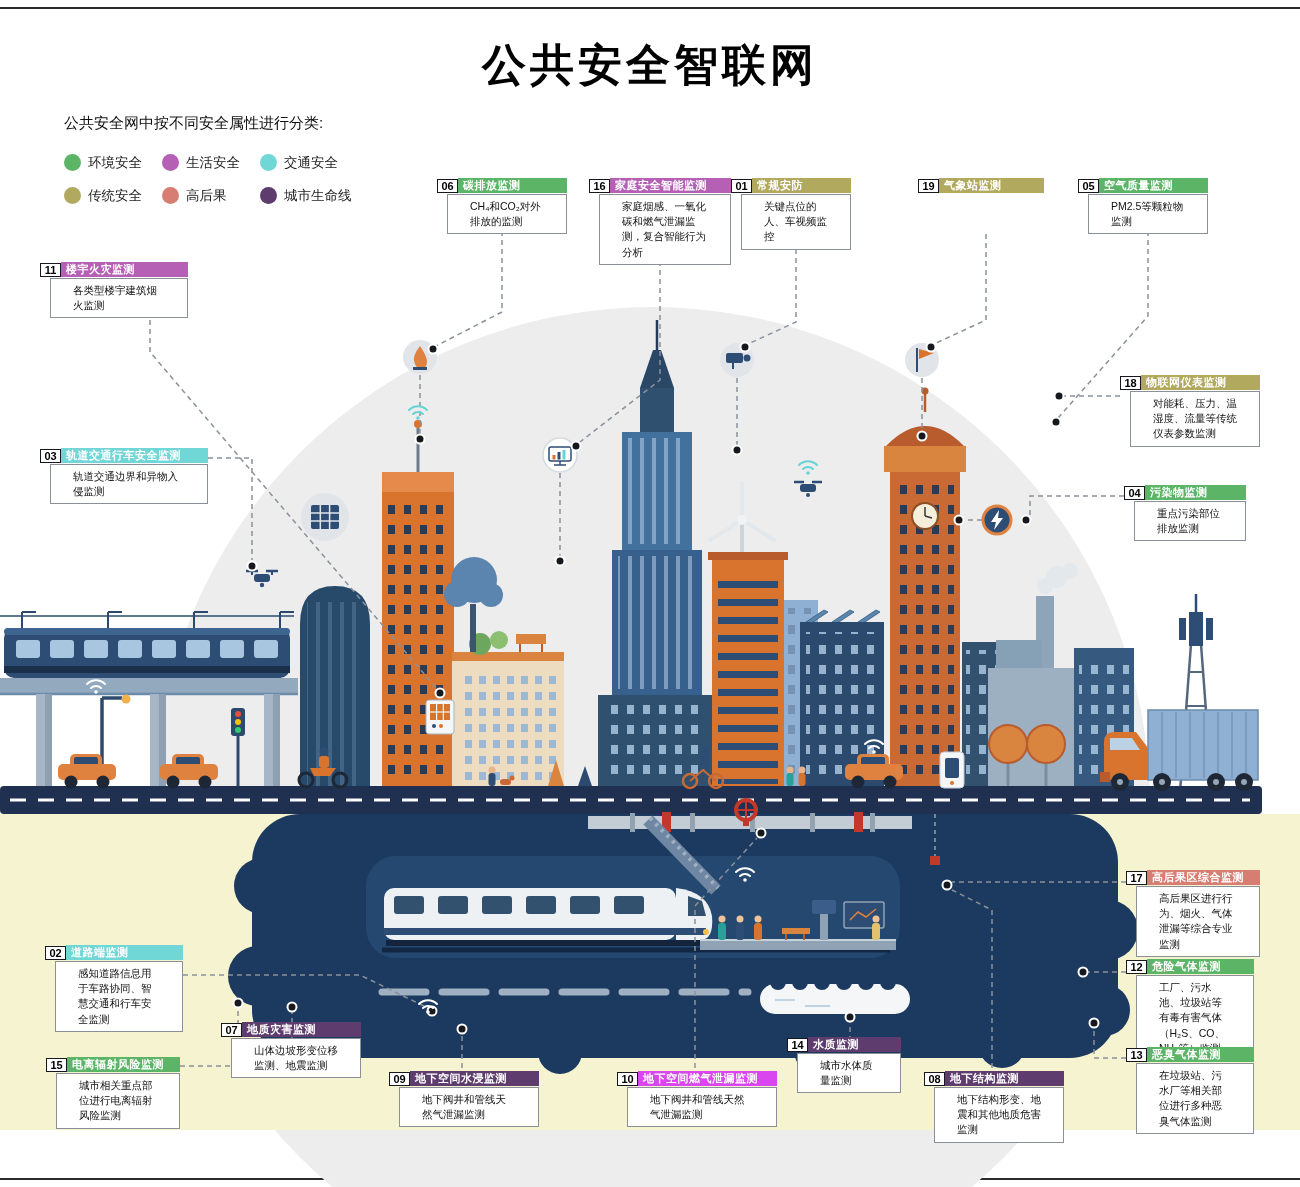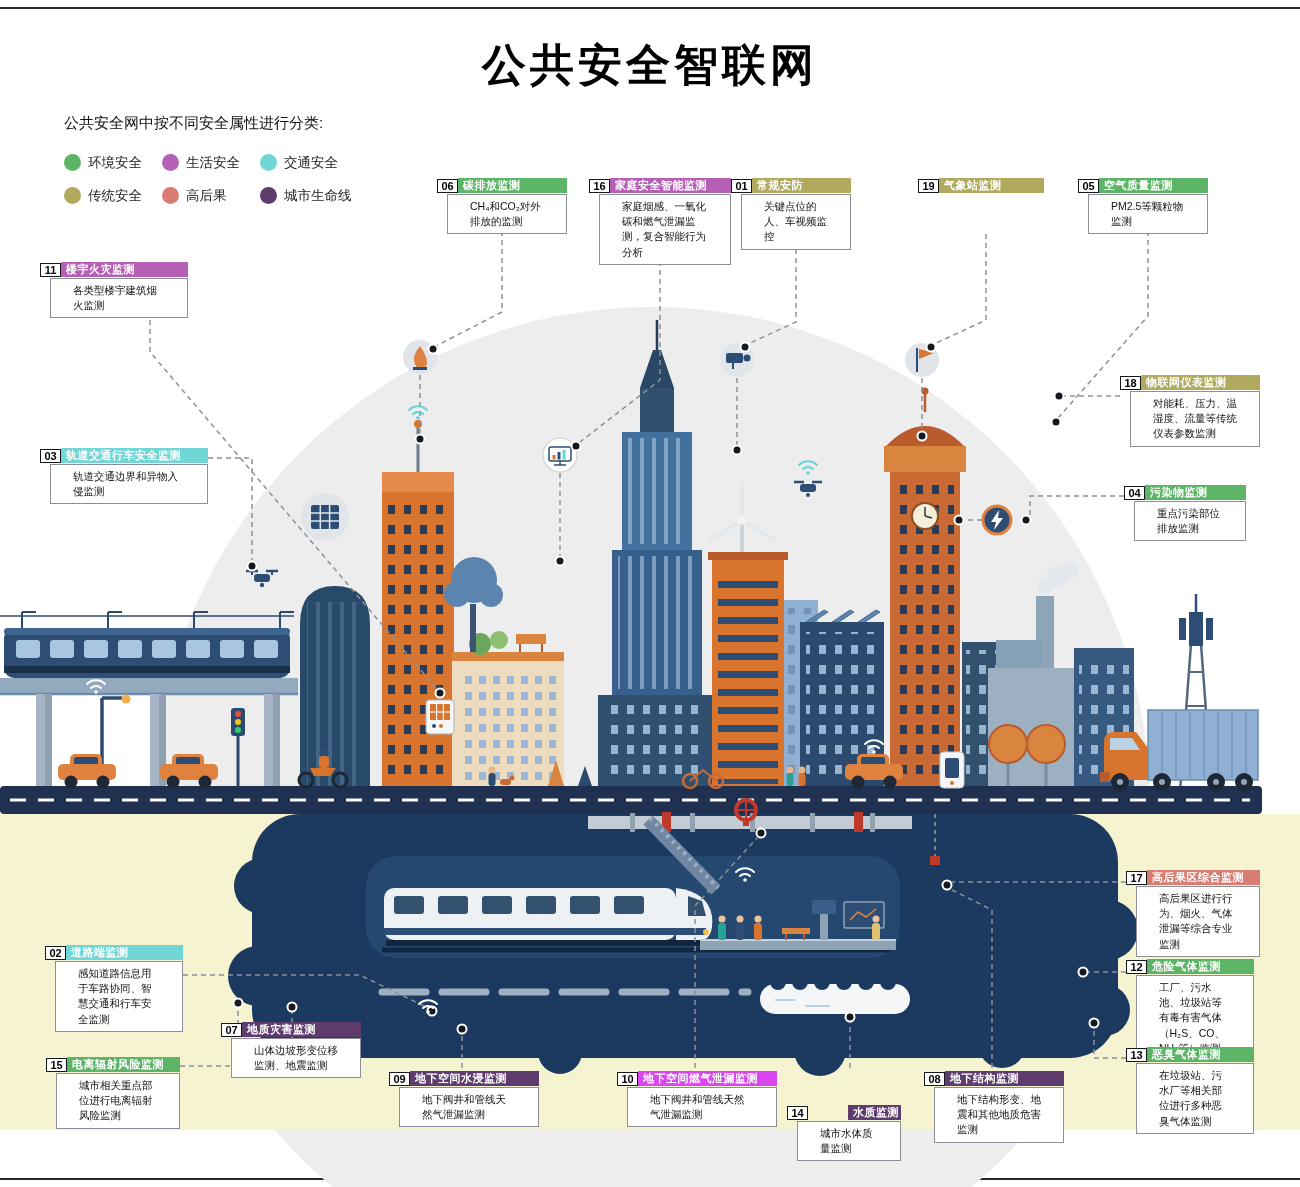--- a/index.html
+++ b/index.html
@@ -668,24 +668,24 @@
   </div>
 
   <div class="callout" style="left:617px;top:1070px;width:160px">
     <div class="c-head">
         <span class="c-num">10</span>
         <span class="c-bar" style="background-color: #d946ef;">地下空间燃气泄漏监测</span>
       </div>
     <div class="c-body">地下阀井和管线天然气泄漏监测</div>
   </div>
 
-  <div class="callout" style="left:787px;top:1104px;width:114px">
+  <div class="callout" style="left:787px;top:1036px;width:114px">
     <div class="c-head">
         <span class="c-num">14</span>
-        <span class="c-bar" style="background-color: rgb(94, 61, 110); margin-left: 40px;">水质监测</span>
+        <span class="c-bar" style="background-color: rgb(94, 61, 110);">水质监测</span>
       </div>
     <div class="c-body">城市水体质量监测</div>
   </div>
 
   <div class="callout" style="left:924px;top:1070px;width:140px">
     <div class="c-head">
         <span class="c-num">08</span>
         <span class="c-bar" style="background-color: rgb(94, 61, 110);">地下结构监测</span>
       </div>
     <div class="c-body">地下结构形变、地震和其他地质危害监测</div>

